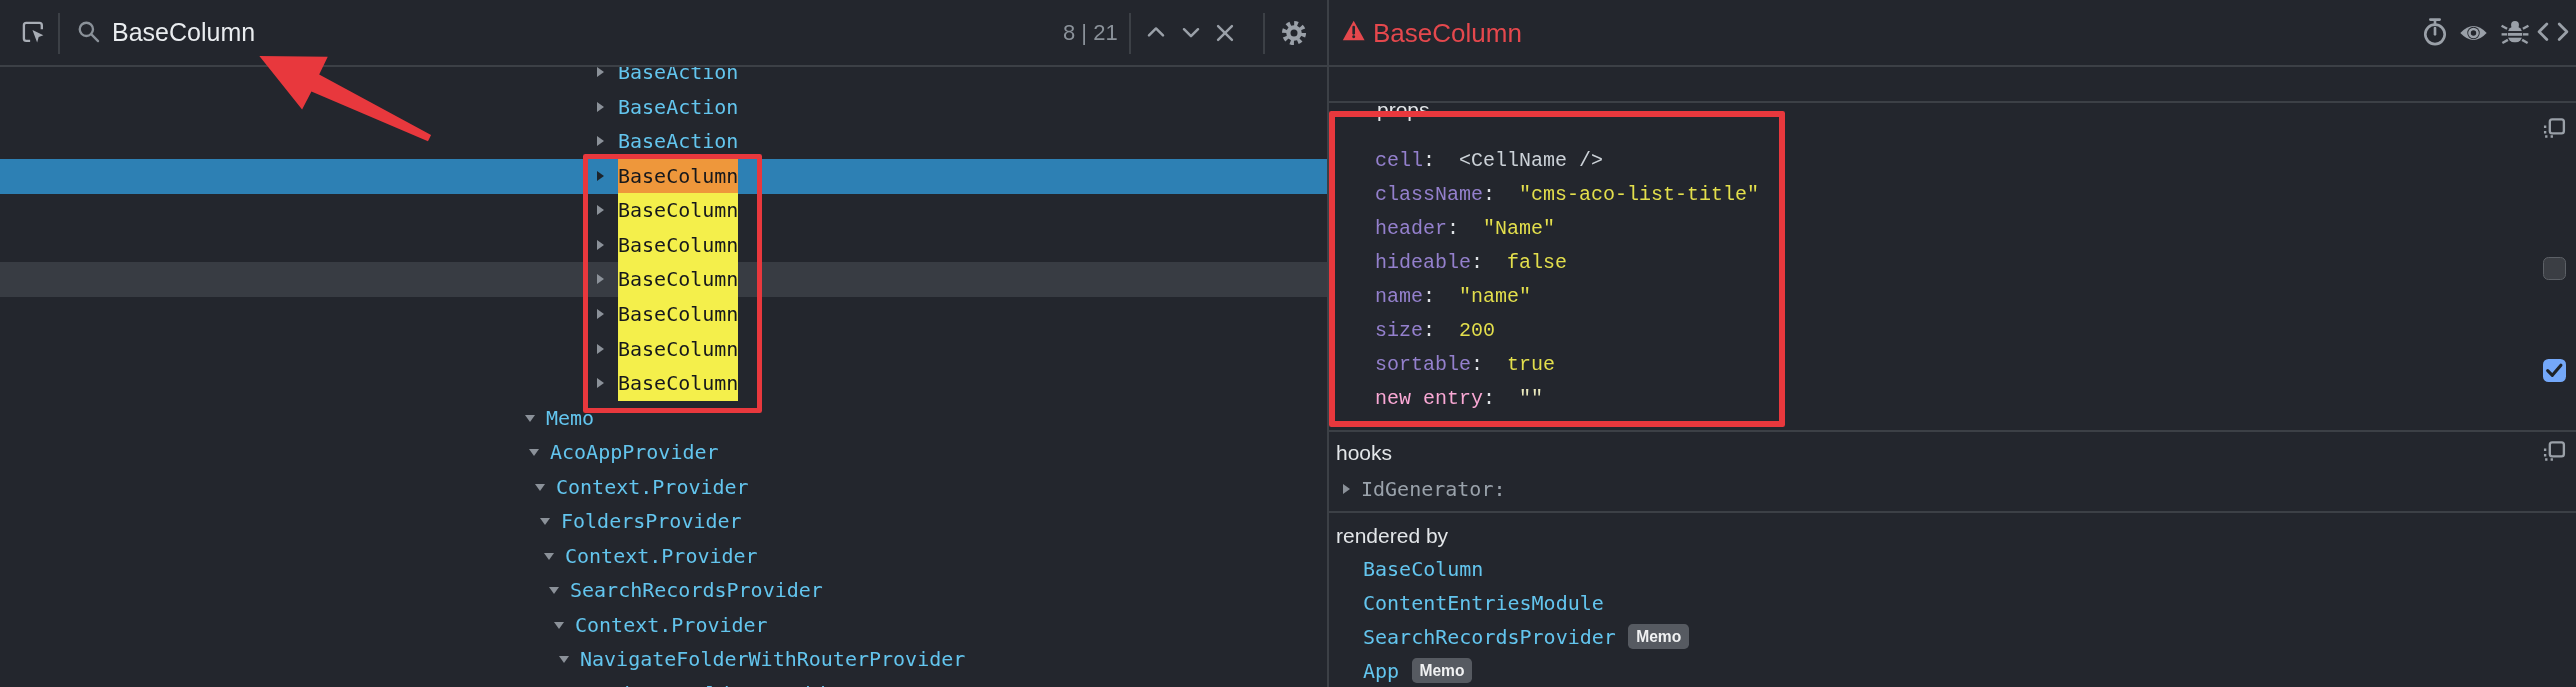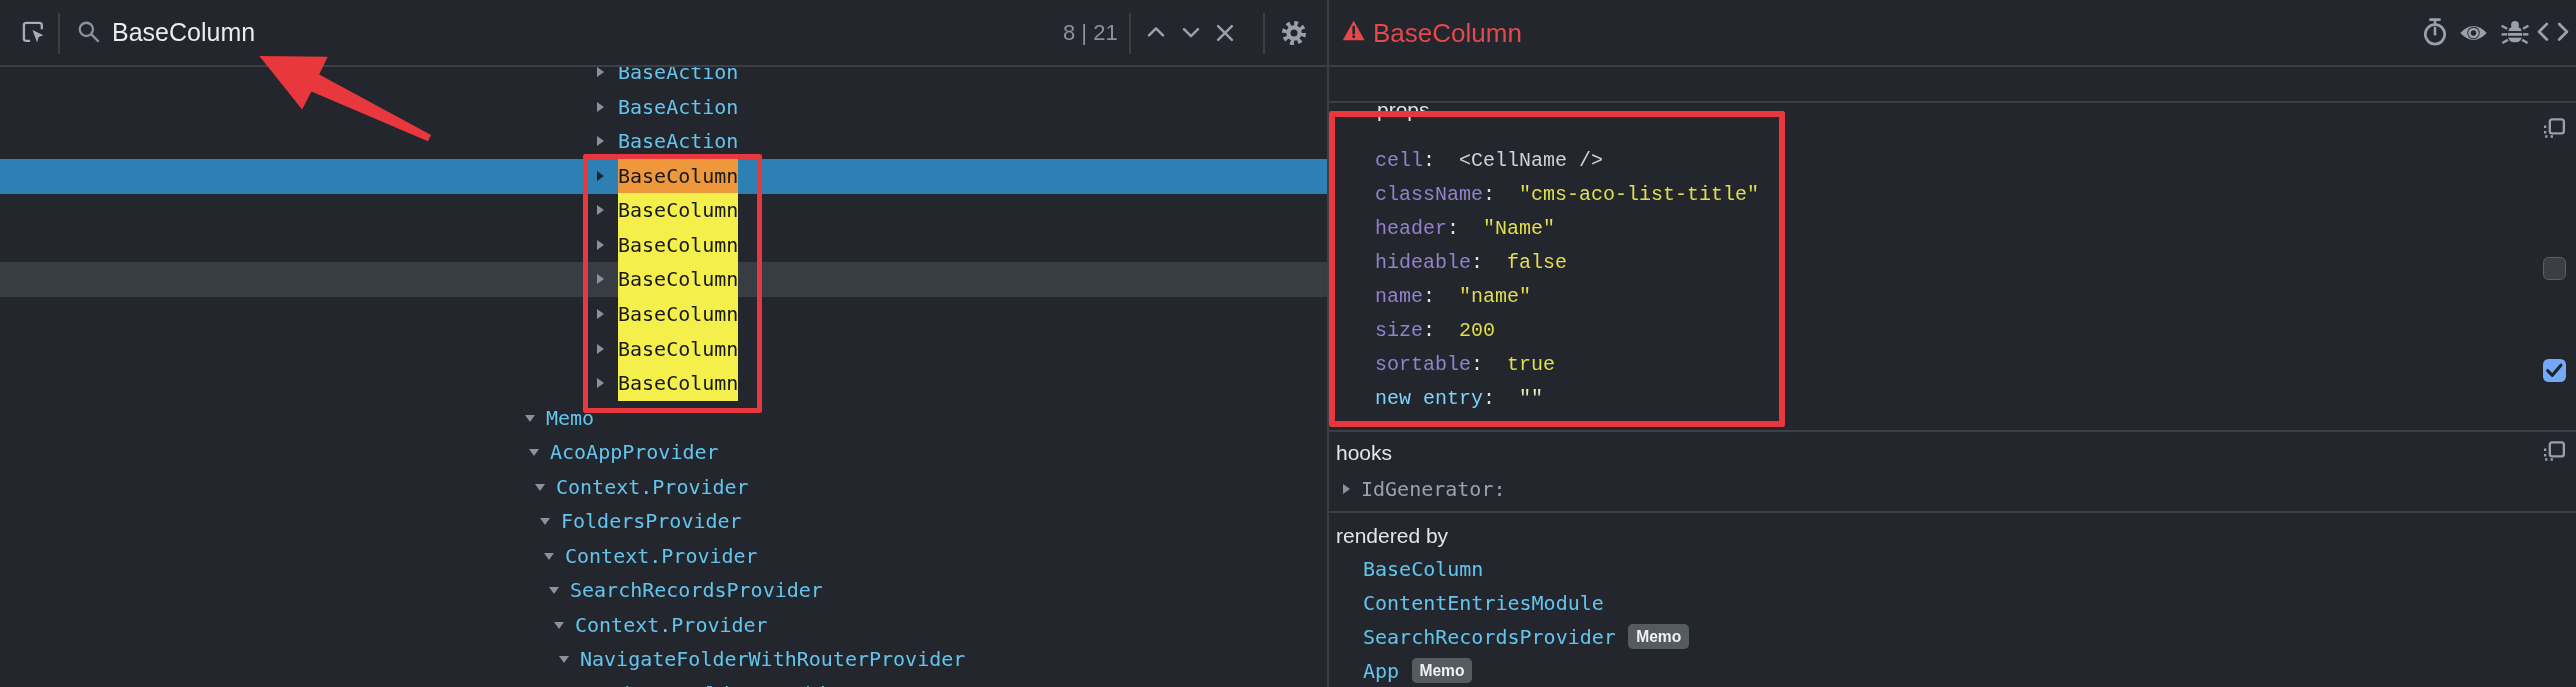--- a/index.html
+++ b/index.html
@@ -49,21 +49,21 @@
   #rendered-top-border { left:1329px; top:511px; width:1247px; }
   .section-label { position:absolute; left:1336px; font-size:21px; color:#e3e6e9; }
   #props-label    { top:98px;margin-left:41px; }
   #hooks-label    { top:441px; }
   #rendered-label { top:524px; }
 
   #props-rows { position:absolute; left:1328px; top:144px; width:1248px; }
   .prop-row { height:34px; line-height:34px; padding-left:47px; white-space:nowrap;
               font-family:Liberation Mono, monospace; font-size:20px; }
   .prop-key { color:#9480cd; }
-  .prop-key.muted { color:#7dd3fc; }
+  .prop-key.muted { color:#f9a8d4; }
   .prop-colon { color:#dfe2e6; }
   .prop-value.t-element { color:#ccd2d8; }
   .prop-value.t-string, .prop-value.t-number, .prop-value.t-boolean { color:#e3df4c; }
   .prop-value.t-new-entry { color:#e9e7bd; }
 
   #hooks-row { position:absolute; left:1328px; top:473px; width:1248px; height:33px; line-height:33px;
                font-family:"DejaVu Sans Mono",monospace; font-size:20px; color:#9aa2ab; }
   #hooks-arrow { position:absolute; left:15px; top:50%; margin-top:-5.5px; width:0; height:0;
                  border-left:7px solid #8b9199; border-top:5.5px solid transparent; border-bottom:5.5px solid transparent; }
   #hooks-row .hook-name { margin-left:33px; }

